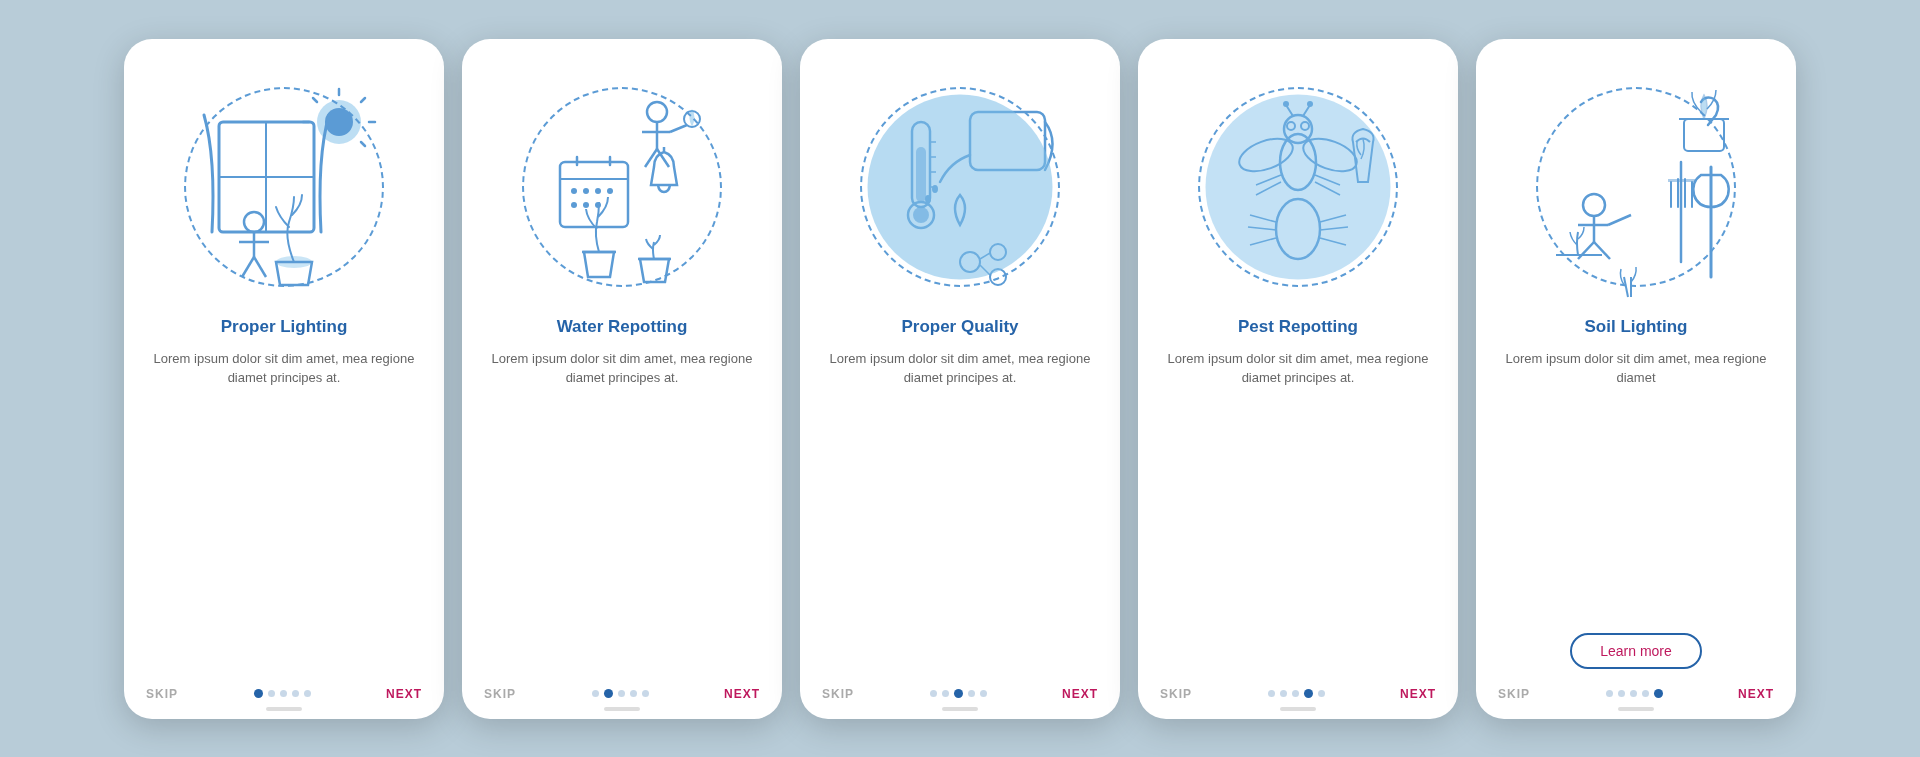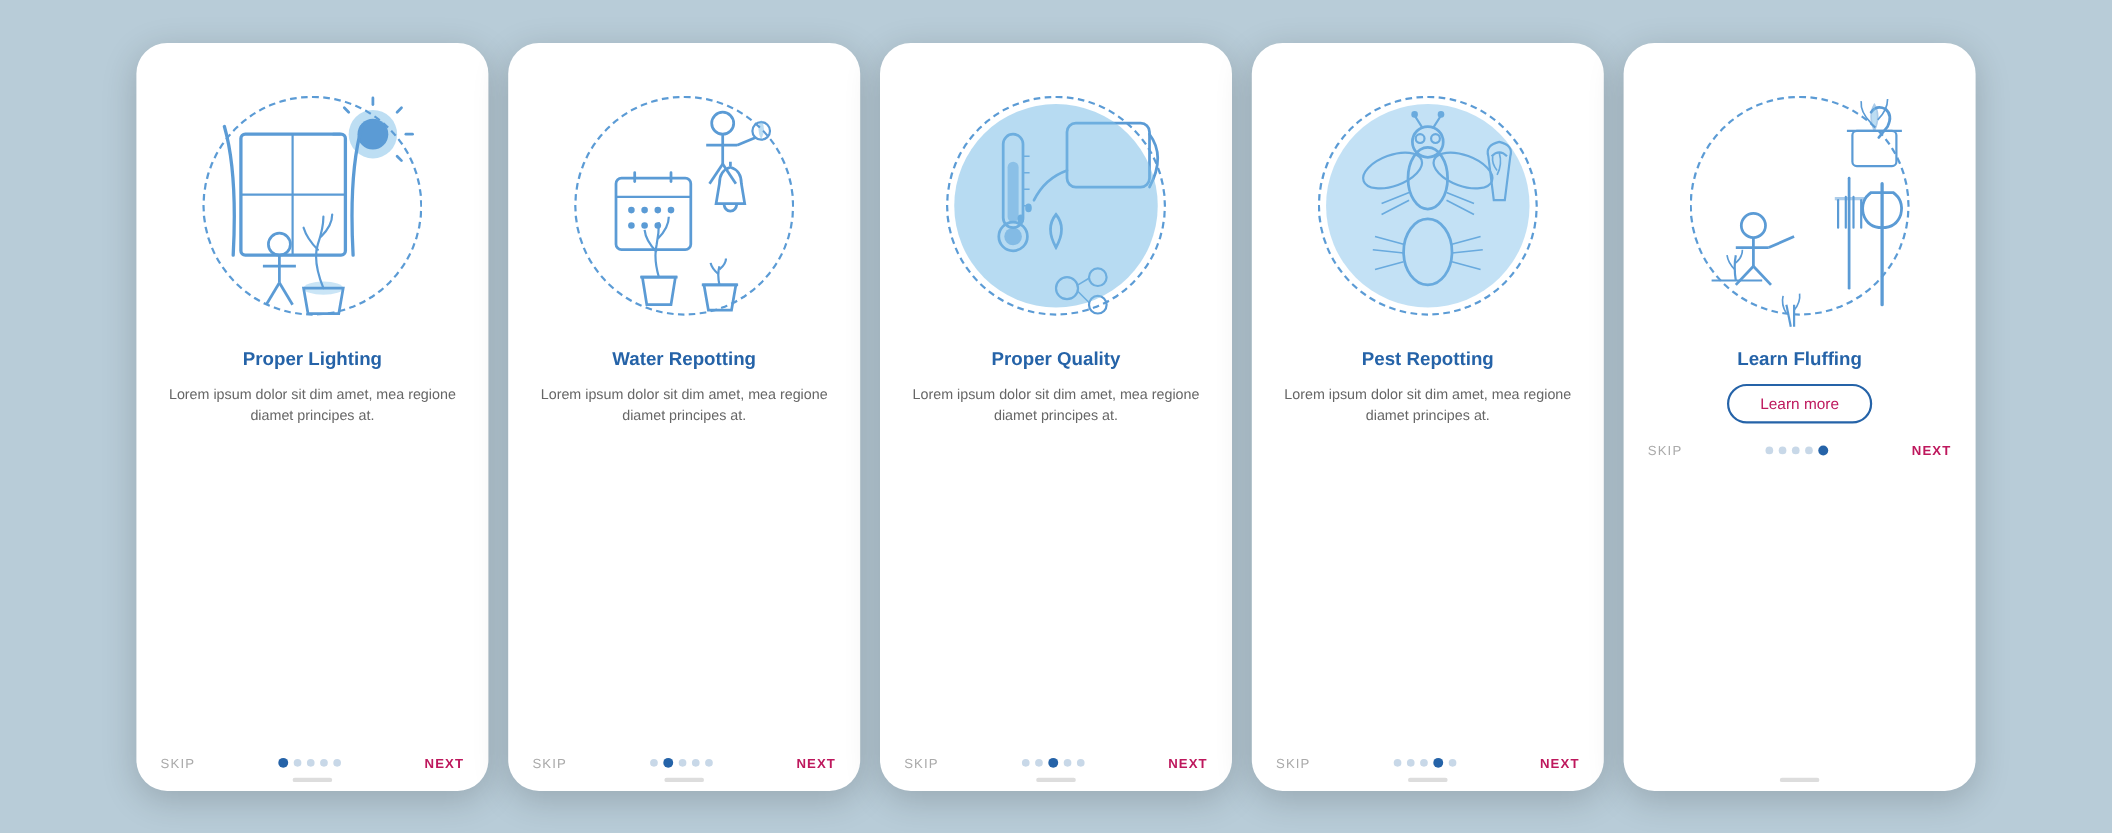--- a/index.html
+++ b/index.html
@@ -90,21 +90,21 @@
     .nav-bar {
       display: flex;
       align-items: center;
       justify-content: space-between;
       width: 100%;
       margin-top: 8px;
     }
 
     .nav-skip {
       font-size: 12px;
-      font-weight: 400;
+      font-weight: 700;
       color: #aaa;
       letter-spacing: 1px;
     }
 
     .nav-next {
       font-size: 12px;
       font-weight: 600;
       color: #be185d;
       letter-spacing: 1px;
     }
@@ -413,21 +413,22 @@
         <path d="M62,188 Q60,175 62,165" fill="none" stroke="#5b9bd5" stroke-width="2"></path>
         <path d="M61,178 Q55,172 54,165" fill="none" stroke="#5b9bd5" stroke-width="1.5"></path>
         <path d="M62,172 Q68,167 68,160" fill="none" stroke="#5b9bd5" stroke-width="1.5"></path>
 
         <path d="M108,210 L112,230" fill="none" stroke="#5b9bd5" stroke-width="2"></path>
         <path d="M115,210 L115,230" fill="none" stroke="#5b9bd5" stroke-width="2"></path>
         <path d="M108,218 Q103,210 105,202" fill="none" stroke="#5b9bd5" stroke-width="1.5"></path>
         <path d="M115,215 Q121,208 120,200" fill="none" stroke="#5b9bd5" stroke-width="1.5"></path>
       </svg>
     </div>
-    <div class="screen-title">Learn Fluffing</div>
+    <div class="screen-title">Soil Lighting</div>
+    <div class="screen-description">Lorem ipsum dolor sit dim amet, mea regione diamet</div>
     <button class="learn-more-btn">Learn more</button>
     <div class="nav-bar">
       <span class="nav-skip">SKIP</span>
       <div class="nav-dots">
         <div class="dot"></div>
         <div class="dot"></div>
         <div class="dot"></div>
         <div class="dot"></div>
         <div class="dot active"></div>
       </div>

